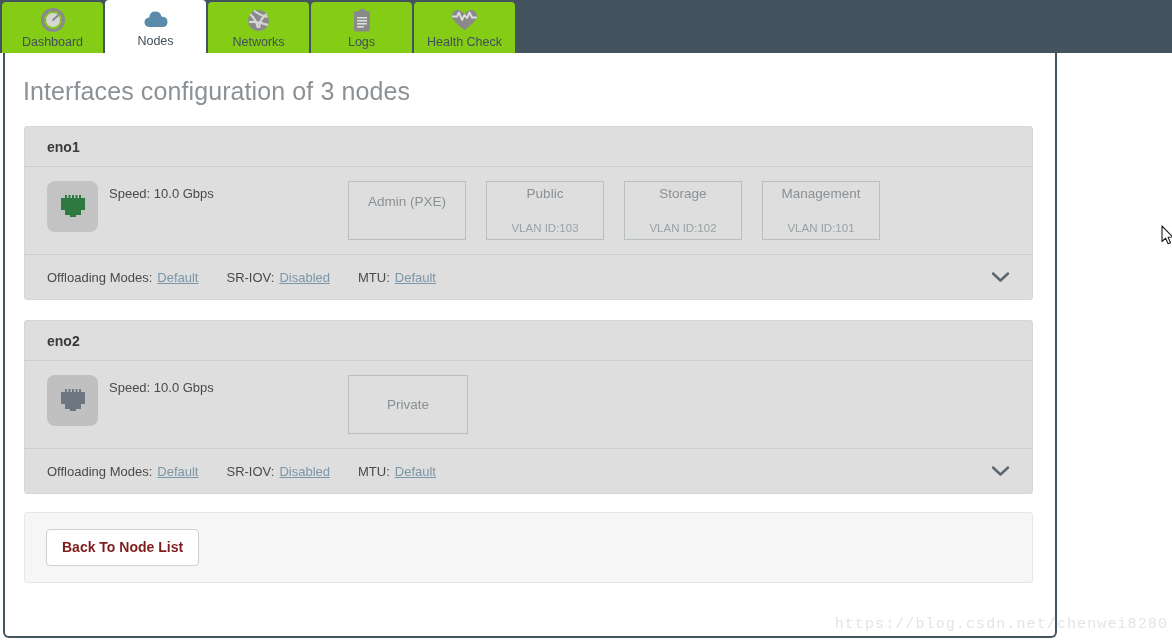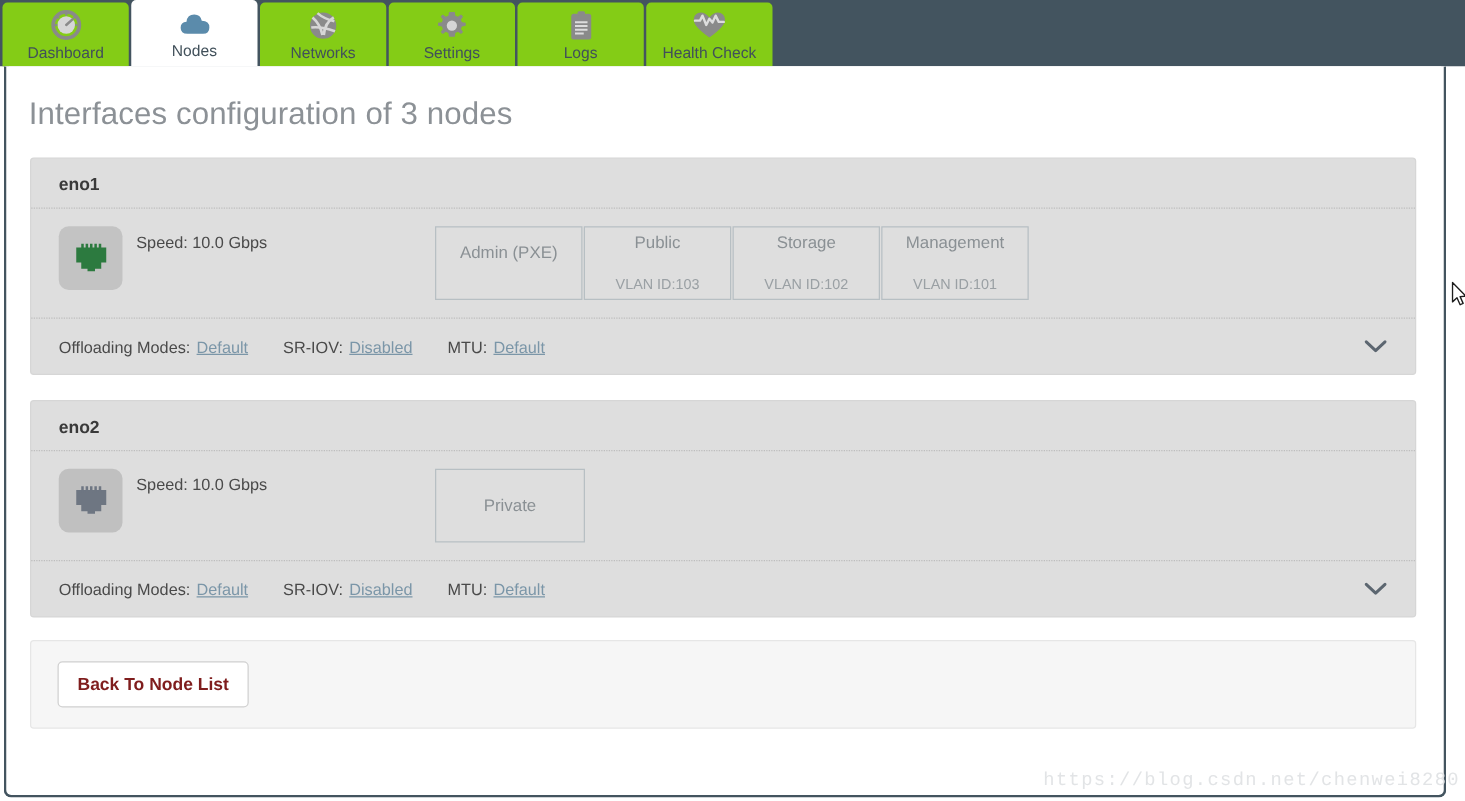--- a/index.html
+++ b/index.html
@@ -67,21 +67,21 @@
     margin-top: 1px;
     white-space: nowrap;
   }
   .tab.active .tlabel { color: #41505a; }
 
   
   .content-frame {
     position: absolute;
     left: 3px;
     top: 53px;
-    width: 1154px;
+    width: 1054px;
     height: 585px;
     background: #ffffff;
     border-left: 2px solid #43545f;
     border-right: 2px solid #43545f;
     border-bottom: 2px solid #43545f;
     border-bottom-left-radius: 6px;
     border-bottom-right-radius: 6px;
     box-sizing: border-box;
     overflow: hidden;
   }
@@ -135,21 +135,21 @@
   .port-icon.down { background: #c0c0c0; }
   .speed-text {
     font-size: 13px;
     color: #4a4a4a;
     margin-left: 11px;
     margin-top: 5px;
   }
   .net-boxes {
     display: flex;
     align-items: flex-end;
-    gap: 1px;
+    gap: 20px;
     margin-left: 1px;
   }
   .net-box {
     width: 118px;
     min-height: 59px;
     border: 1px solid #b7bfc3;
     background: transparent;
     display: flex;
     flex-direction: column;
     align-items: center;
@@ -282,29 +282,20 @@
           <circle cx="12.5" cy="12.5" r="10.5" fill="#8a8a8a"></circle>
           <path d="M4 6 Q10 11 12 20" stroke="#d6d6d6" stroke-width="2.2" fill="none"></path>
           <path d="M21 6 Q14 10 13 20" stroke="#d6d6d6" stroke-width="2.2" fill="none"></path>
           <path d="M3 14 Q11 13 22 17" stroke="#d6d6d6" stroke-width="2.2" fill="none"></path>
           <path d="M8 2.5 Q13 7 21.5 9" stroke="#d6d6d6" stroke-width="2" fill="none"></path>
         </svg>
       </span>
       <span class="tlabel">Networks</span>
     </div>
 
-    <div class="tab">
-      <span class="ticon">
-        <svg width="25" height="25" viewBox="0 0 25 25">
-          <path d="M12.5 1.5 l2.3 0 .55 3.0 2.0 .85 2.45-1.75 1.65 1.65 -1.75 2.45 .85 2.0 3.0 .55 0 2.3 -3.0 .55 -.85 2.0 1.75 2.45 -1.65 1.65 -2.45-1.75 -2.0 .85 -.55 3.0 -2.3 0 -2.3 0 -.55-3.0 -2.0-.85 -2.45 1.75 -1.65-1.65 1.75-2.45 -.85-2.0 -3.0-.55 0-2.3 3.0-.55 .85-2.0 -1.75-2.45 1.65-1.65 2.45 1.75 2.0-.85 .55-3.0 z" fill="#8a8a8a"></path>
-          <circle cx="12.5" cy="12.5" r="4.1" fill="#d6d6d6"></circle>
-        </svg>
-      </span>
-      <span class="tlabel">Settings</span>
-    </div>
 
     <div class="tab">
       <span class="ticon">
         <svg width="22" height="25" viewBox="0 0 22 25">
           <rect x="3" y="3" width="16" height="20.5" rx="2" fill="#8a8a8a"></rect>
           <rect x="8" y="1" width="6" height="3.6" rx="1.2" fill="#8a8a8a"></rect>
           <rect x="6" y="9" width="10" height="1.6" fill="#dddddd"></rect>
           <rect x="6" y="12" width="10" height="1.6" fill="#dddddd"></rect>
           <rect x="6" y="15" width="10" height="1.6" fill="#dddddd"></rect>
           <rect x="6" y="18" width="7" height="1.6" fill="#dddddd"></rect>

